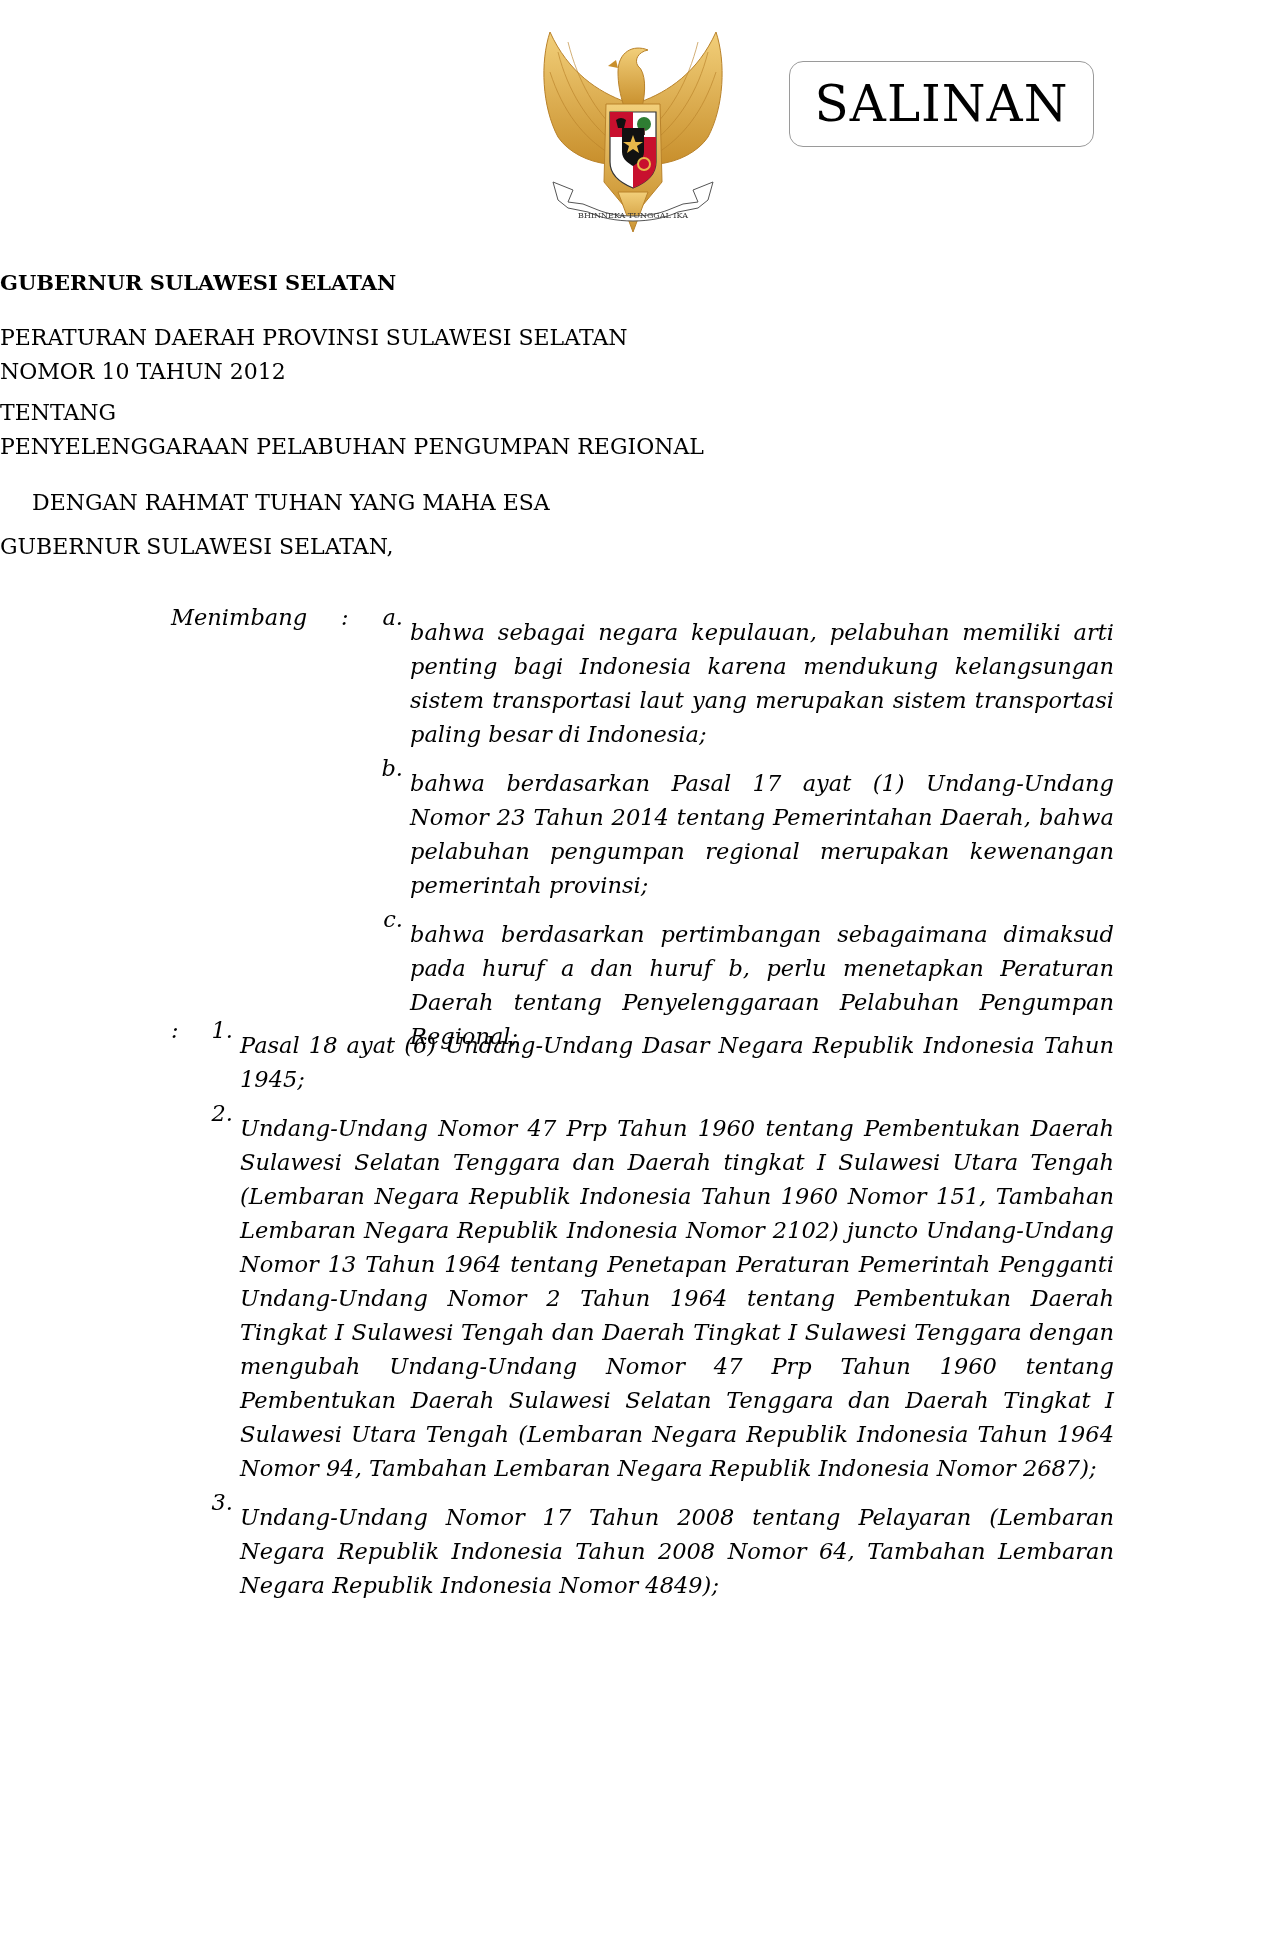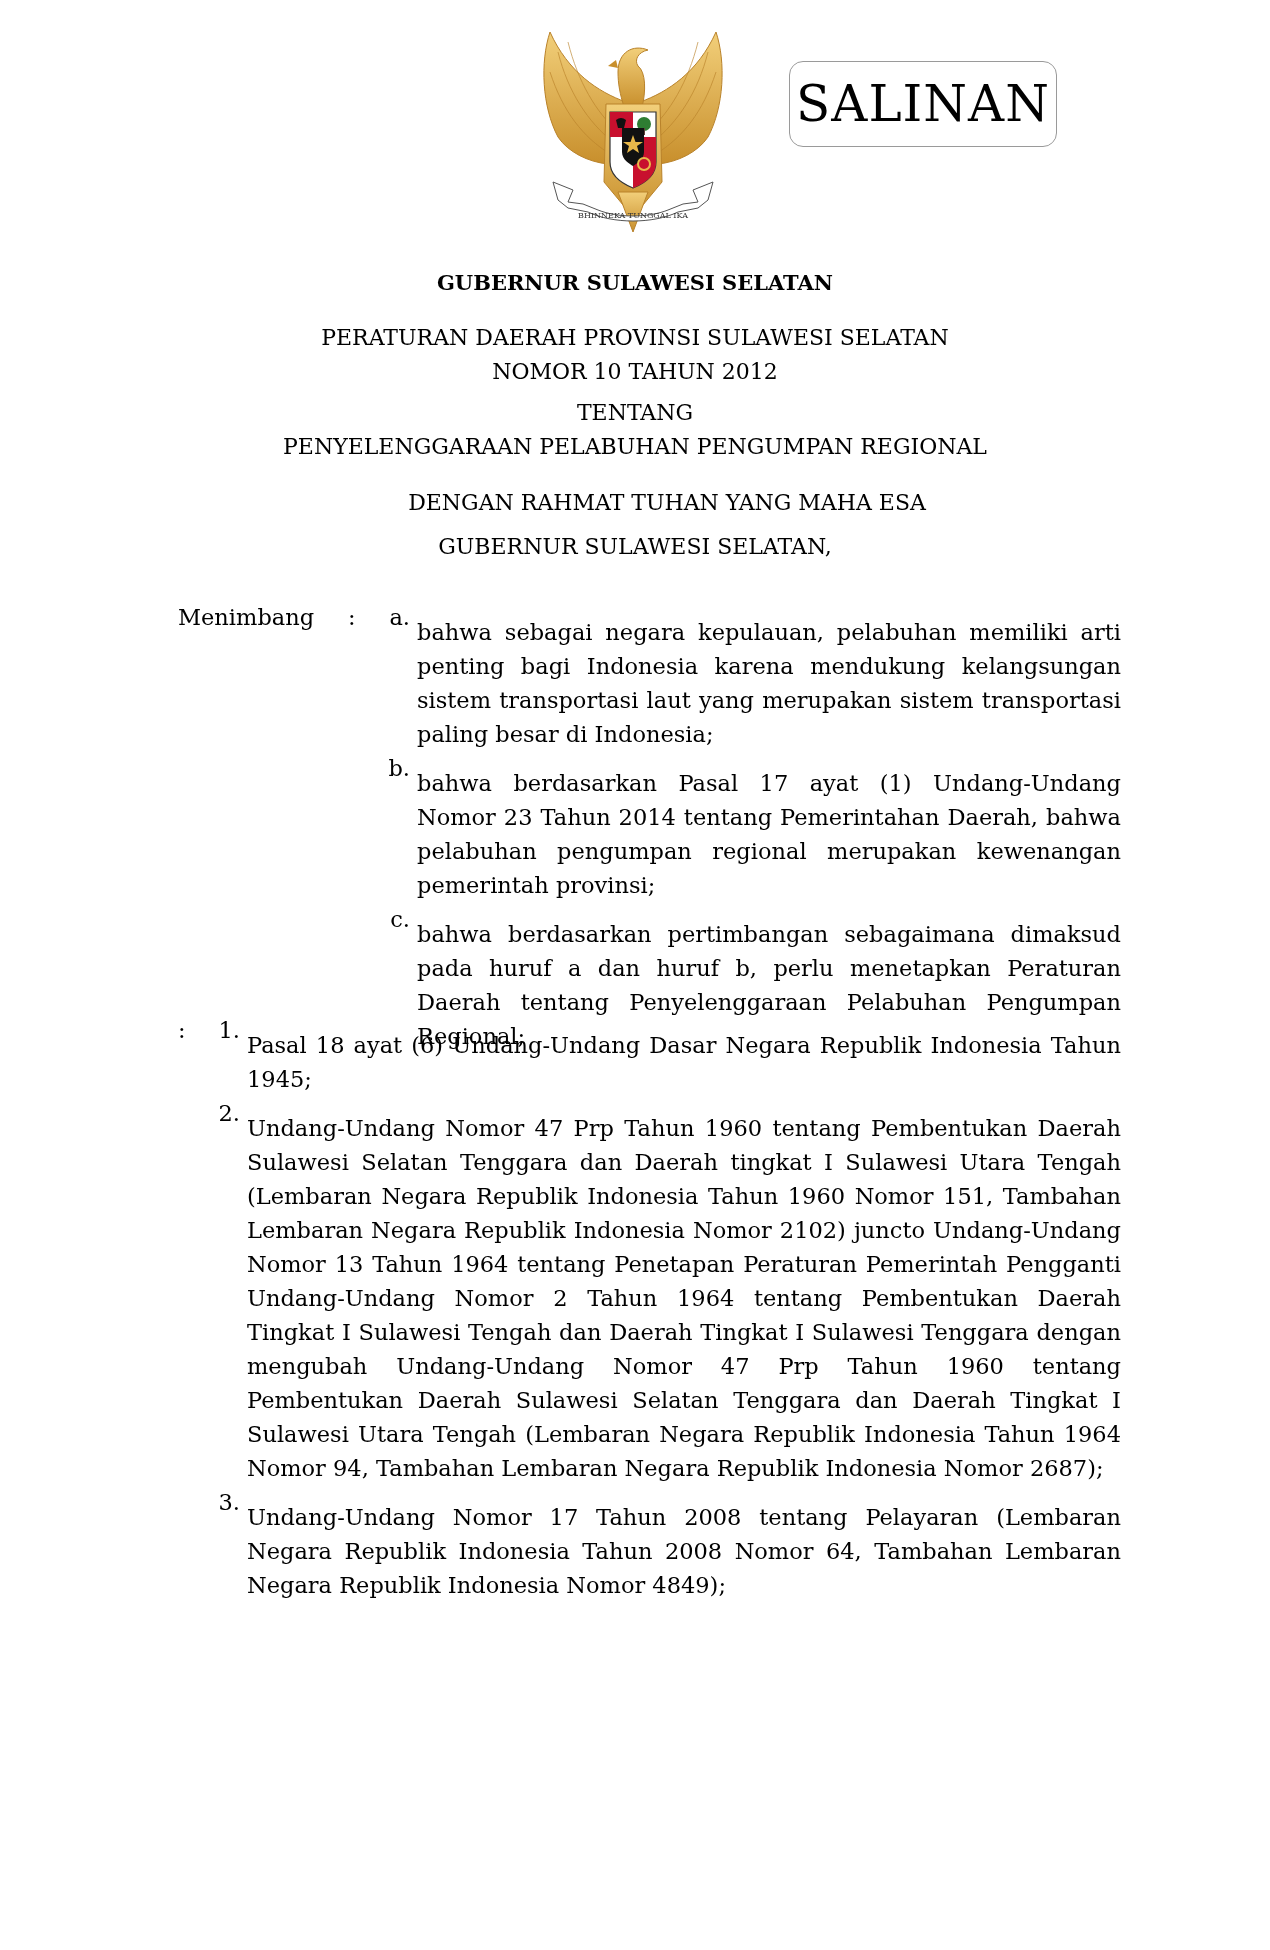--- a/index.html
+++ b/index.html
@@ -1,29 +1,29 @@
 <!DOCTYPE html>
 <html><head>
 <meta charset="utf-8">
 <style>
   html, body { margin:0; padding:0; background:#ffffff; }
   body { width:1270px; height:1950px; position:relative; overflow:hidden;
          font-family:"DejaVu Serif","Liberation Serif",serif; color:#000; }
   .emblem { position:absolute; left:538px; top:32px; width:190px; height:205px; }
-  .salinan { position:absolute; left:789px; top:61px; width:268px; height:86px;
+  .salinan { position:absolute; left:789px; top:61px; width:305px; height:86px;
              border:1.5px solid #9a9a9a; border-radius:14px; box-sizing:border-box;
              display:flex; align-items:center; justify-content:center;
              font-family:"DejaVu Serif",serif; font-size:50px; letter-spacing:1px; }
-  .center { position:absolute; left:0; width:1270px; text-align:center; font-size:22px; line-height:34px; }
+  .center { position:absolute; left:0; width:1270px; text-align:left; font-size:22px; line-height:34px; }
   .gov { top:266px; font-weight:bold; font-size:21px; }
   .perda { top:321px; }
   .tentang { top:396px; }
   .dengan { top:486px;padding-left:32px; }
   .gub2 { top:530px; }
-  .section { position:absolute; left:178px; width:943px; font-size:22.5px; line-height:34px; }
+  .section { position:absolute; left:171px; width:943px; font-size:22.5px; line-height:34px;font-style:italic; }
   .sec-menimbang { top:600px; }
   .sec-mengingat { top:1013px; }
   .row { display:flex; }
   .label { width:170px; flex:none; }
   .colon { width:30px; flex:none; text-align:left; }
   .items { flex:1; }
   .item { display:flex; margin-bottom:0; }
   .marker { width:39px; flex:none; text-align:right; padding-right:7px; box-sizing:border-box; }
   .text { flex:1; text-align:justify; text-align-last:left;margin-top:15px; }
   .sec-mengingat .items .item + .item { margin-top:0; }

